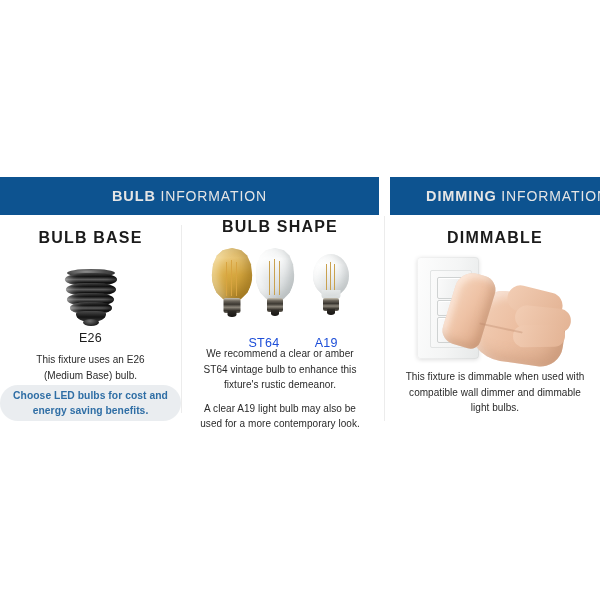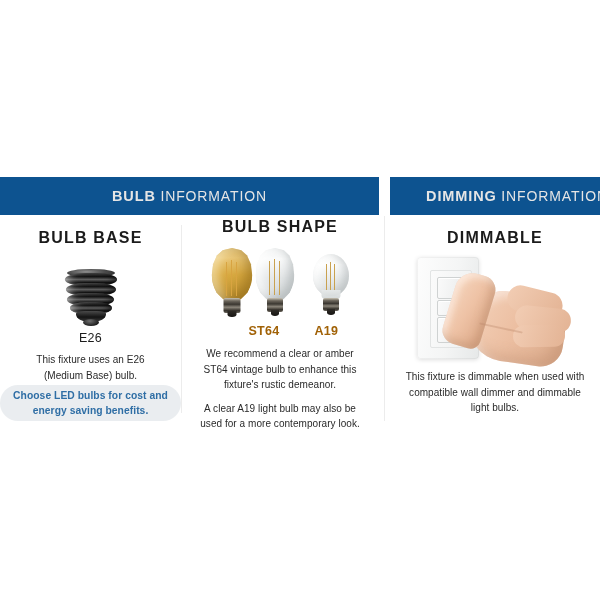--- a/index.html
+++ b/index.html
@@ -127,21 +127,21 @@
     border-radius:0 0 40% 40%;
   }
   .a19 .screw{top:44px;width:16px;height:13px;}
 
   .fil-wire{position:absolute;background:#d8a441;}
   .st-clear .fil-wire,.a19 .fil-wire{background:#c9a14f;}
 
   
   .shape-labels{position:relative;height:18px;margin-top:4px;}
   .shape-labels span{
-    position:absolute;top:4px;font-size:12.5px;font-weight:700;color:#a16207;
+    position:absolute;top:16px;font-size:12.5px;font-weight:400;color:#1d4ed8;
     transform:translateX(-50%);letter-spacing:.02em;
   }
   .lbl-st64{left:41%;}
   .lbl-a19{left:76%;}
 
   
   .dimmer{position:relative;width:172px;height:110px;margin:2px auto 0;}
   .plate{
     position:absolute;left:8px;top:4px;width:62px;height:102px;
     background:linear-gradient(100deg,#fdfdfd 0%,#f4f5f5 55%,#e6e8e8 100%);

